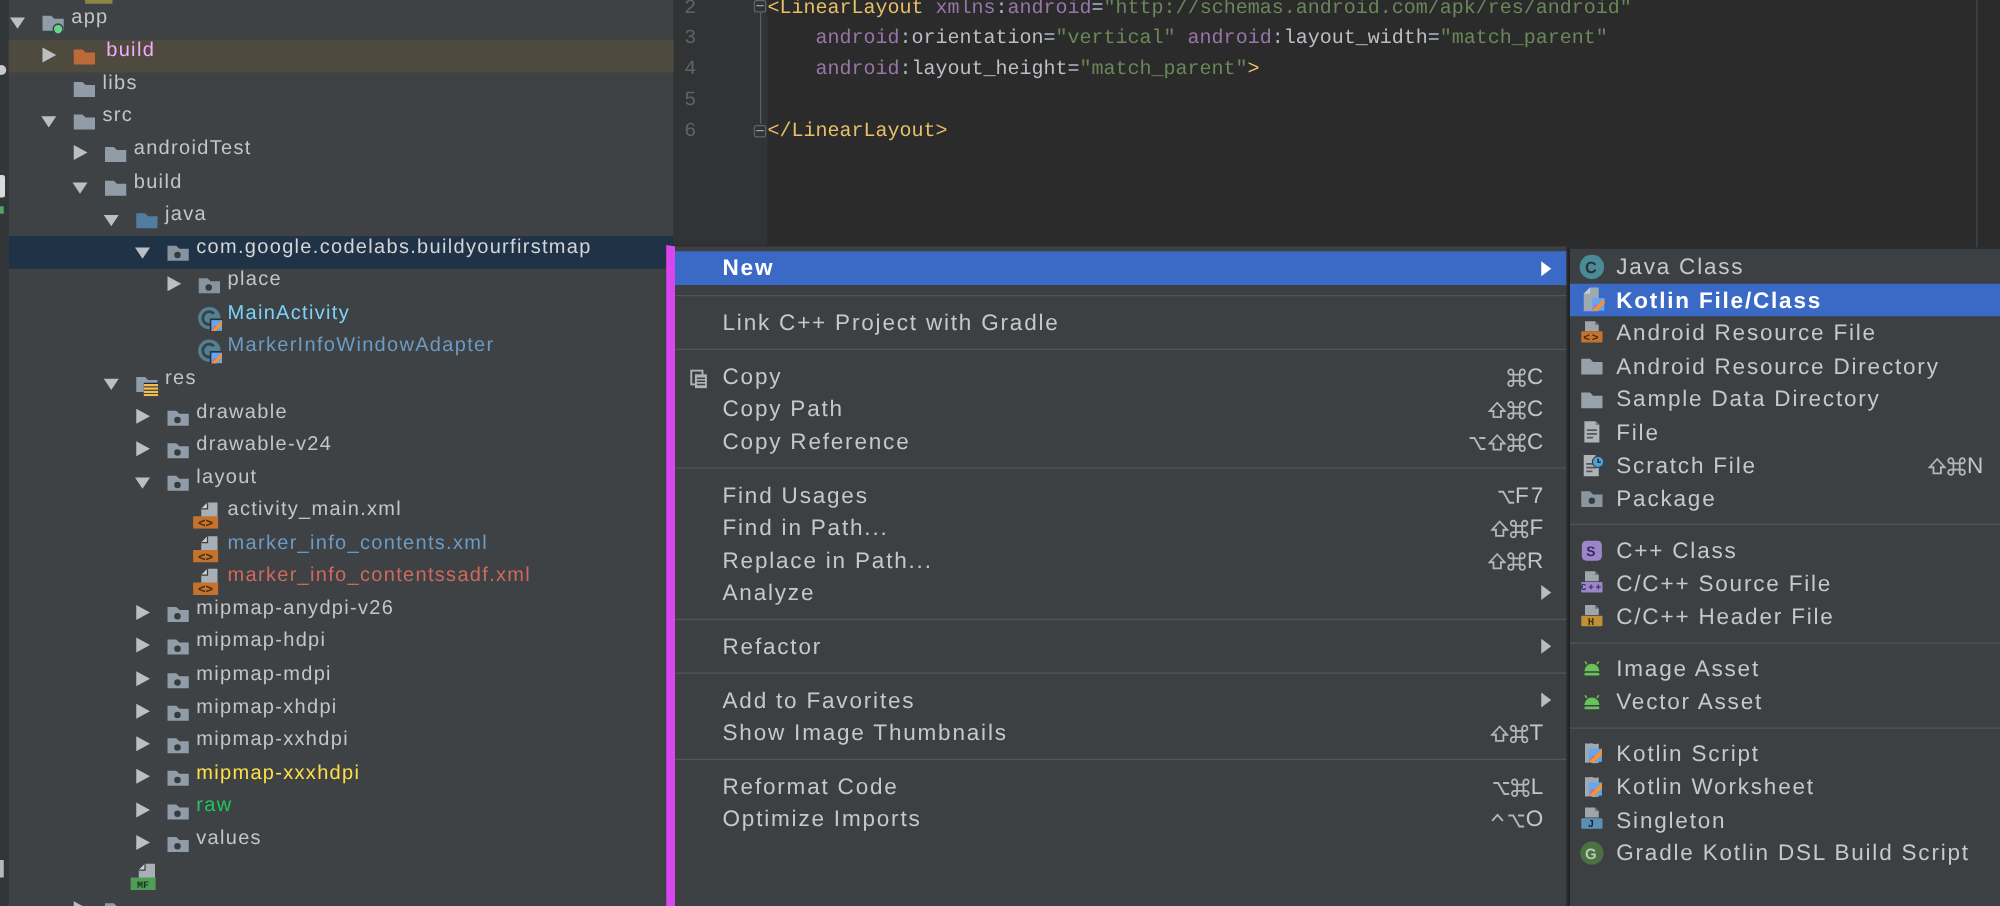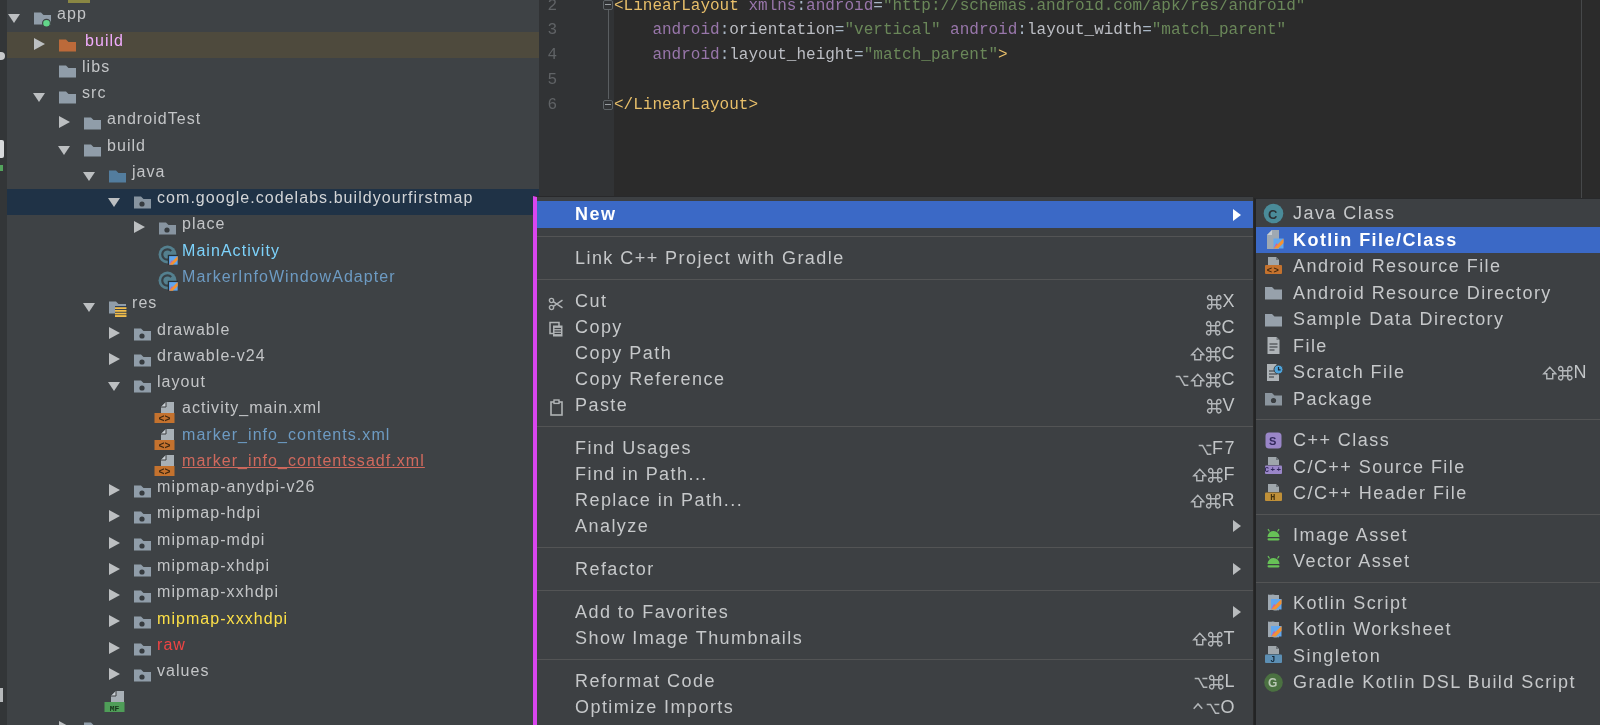--- a/index.html
+++ b/index.html
@@ -125,21 +125,21 @@
       <text x="10.5" y="21.5" font-family="Liberation Mono, monospace" font-size="10" font-weight="bold" fill="#402810" text-anchor="middle">&lt;&gt;</text>
     </svg></div>
 <div style="position:absolute;left:182px;top:425.6px;height:26.3px;line-height:26.3px;font:16px 'Liberation Sans', sans-serif;letter-spacing:1.05px;color:#6d9bc3;white-space:pre;">marker_info_contents.xml</div>
 <div style="position:absolute;left:154px;top:453px;"><svg width="21" height="23" viewBox="0 0 21 23" style="">
       <path d="M7 7 L12 2 L20 2 L20 14 L7 14 Z" fill="#a8b0b6"></path>
       <path d="M7 7 L12 2 L12 7 Z" fill="#c9cfd4"></path>
       <path d="M12 2 L12 7 L7 7" fill="none" stroke="#3a3d3f" stroke-width="1"></path>
       <rect x="0.5" y="13" width="20" height="10" fill="#c4722e"></rect>
       <text x="10.5" y="21.5" font-family="Liberation Mono, monospace" font-size="10" font-weight="bold" fill="#402810" text-anchor="middle">&lt;&gt;</text>
     </svg></div>
-<div style="position:absolute;left:182px;top:451.9px;height:26.3px;line-height:26.3px;font:16px 'Liberation Sans', sans-serif;letter-spacing:1.05px;color:#d0695d;white-space:pre;text-decoration:underline;">marker_info_contentssadf.xml</div>
+<div style="position:absolute;left:182px;top:451.9px;height:26.3px;line-height:26.3px;font:16px 'Liberation Sans', sans-serif;letter-spacing:1.05px;color:#d0695d;white-space:pre;">marker_info_contentssadf.xml</div>
 <div style="position:absolute;left:108.6px;top:484.125px;width:0;height:0;border-top:6.5px solid transparent;border-bottom:6.5px solid transparent;border-left:11px solid #bcbfc1;"></div>
 <div style="position:absolute;left:133px;top:483px;"><svg width="19" height="16" viewBox="0 0 19 16" style="">
       <path d="M1 2.5 L8 2.5 L10.5 5 L18 5 L18 14.5 L1 14.5 Z" fill="#909da9"></path>
       <circle cx="9" cy="10" r="2.6" fill="#363b3f"></circle>
     </svg></div>
 <div style="position:absolute;left:157px;top:478.1px;height:26.3px;line-height:26.3px;font:16px 'Liberation Sans', sans-serif;letter-spacing:1.05px;color:#c3c5c7;white-space:pre;">mipmap-anydpi-v26</div>
 <div style="position:absolute;left:108.6px;top:510.395px;width:0;height:0;border-top:6.5px solid transparent;border-bottom:6.5px solid transparent;border-left:11px solid #bcbfc1;"></div>
 <div style="position:absolute;left:133px;top:509px;"><svg width="19" height="16" viewBox="0 0 19 16" style="">
       <path d="M1 2.5 L8 2.5 L10.5 5 L18 5 L18 14.5 L1 14.5 Z" fill="#909da9"></path>
       <circle cx="9" cy="10" r="2.6" fill="#363b3f"></circle>
@@ -167,21 +167,21 @@
 <div style="position:absolute;left:133px;top:614px;"><svg width="19" height="16" viewBox="0 0 19 16" style="">
       <path d="M1 2.5 L8 2.5 L10.5 5 L18 5 L18 14.5 L1 14.5 Z" fill="#909da9"></path>
       <circle cx="9" cy="10" r="2.6" fill="#363b3f"></circle>
     </svg></div>
 <div style="position:absolute;left:157px;top:609.5px;height:26.3px;line-height:26.3px;font:16px 'Liberation Sans', sans-serif;letter-spacing:1.05px;color:#fde047;white-space:pre;">mipmap-xxxhdpi</div>
 <div style="position:absolute;left:108.6px;top:641.745px;width:0;height:0;border-top:6.5px solid transparent;border-bottom:6.5px solid transparent;border-left:11px solid #bcbfc1;"></div>
 <div style="position:absolute;left:133px;top:641px;"><svg width="19" height="16" viewBox="0 0 19 16" style="">
       <path d="M1 2.5 L8 2.5 L10.5 5 L18 5 L18 14.5 L1 14.5 Z" fill="#909da9"></path>
       <circle cx="9" cy="10" r="2.6" fill="#363b3f"></circle>
     </svg></div>
-<div style="position:absolute;left:157px;top:635.7px;height:26.3px;line-height:26.3px;font:16px 'Liberation Sans', sans-serif;letter-spacing:1.05px;color:#ef4444;white-space:pre;">raw</div>
+<div style="position:absolute;left:157px;top:635.7px;height:26.3px;line-height:26.3px;font:16px 'Liberation Sans', sans-serif;letter-spacing:1.05px;color:#22c55e;white-space:pre;">raw</div>
 <div style="position:absolute;left:108.6px;top:668.015px;width:0;height:0;border-top:6.5px solid transparent;border-bottom:6.5px solid transparent;border-left:11px solid #bcbfc1;"></div>
 <div style="position:absolute;left:133px;top:667px;"><svg width="19" height="16" viewBox="0 0 19 16" style="">
       <path d="M1 2.5 L8 2.5 L10.5 5 L18 5 L18 14.5 L1 14.5 Z" fill="#909da9"></path>
       <circle cx="9" cy="10" r="2.6" fill="#363b3f"></circle>
     </svg></div>
 <div style="position:absolute;left:157px;top:662.0px;height:26.3px;line-height:26.3px;font:16px 'Liberation Sans', sans-serif;letter-spacing:1.05px;color:#c3c5c7;white-space:pre;">values</div>
 <div style="position:absolute;left:104px;top:689px;"><svg width="21" height="23" viewBox="0 0 21 23" style="">
       <path d="M7 7 L12 2 L20 2 L20 14 L7 14 Z" fill="#a8b0b6"></path>
       <path d="M7 7 L12 2 L12 7 Z" fill="#c9cfd4"></path>
       <path d="M12 2 L12 7 L7 7" fill="none" stroke="#3a3d3f" stroke-width="1"></path>
@@ -202,32 +202,25 @@
 <div style="position:absolute;left:524px;top:92.5px;width:33px;text-align:right;font:16px 'Liberation Mono', monospace;color:#606366;line-height:24px;">6</div>
 <div style="position:absolute;left:603px;top:0px;width:10px;height:10px;border:1px solid #5f6467;border-radius:2px;background:#313335;box-sizing:border-box;"></div>
 <div style="position:absolute;left:605px;top:4px;width:6px;height:1px;background:#9a9fa3;"></div>
 <div style="position:absolute;left:603px;top:100px;width:10px;height:10px;border:1px solid #5f6467;border-radius:2px;background:#313335;box-sizing:border-box;"></div>
 <div style="position:absolute;left:605px;top:104px;width:6px;height:1px;background:#9a9fa3;"></div>
 <div style="position:absolute;left:608px;top:10px;width:1px;height:89px;background:#5a5e61;"></div>
 <div style="position:absolute;left:614px;top:-6.5px;font:16px 'Liberation Mono', monospace;line-height:24px;white-space:pre;"><span style="color:#e8bf6a">&lt;LinearLayout</span> <span style="color:#9876aa">xmlns</span><span style="color:#a9b7c6">:</span><span style="color:#9876aa">android</span><span style="color:#a9b7c6">=</span><span style="color:#6a8759">"http://schemas.android.com/apk/res/android"</span></div>
 <div style="position:absolute;left:614px;top:18.2px;font:16px 'Liberation Mono', monospace;line-height:24px;white-space:pre;">    <span style="color:#9876aa">android</span><span style="color:#a9b7c6">:</span><span style="color:#bcbec4">orientation</span><span style="color:#a9b7c6">=</span><span style="color:#6a8759">"vertical"</span> <span style="color:#9876aa">android</span><span style="color:#a9b7c6">:</span><span style="color:#bcbec4">layout_width</span><span style="color:#a9b7c6">=</span><span style="color:#6a8759">"match_parent"</span></div>
 <div style="position:absolute;left:614px;top:43.0px;font:16px 'Liberation Mono', monospace;line-height:24px;white-space:pre;">    <span style="color:#9876aa">android</span><span style="color:#a9b7c6">:</span><span style="color:#bcbec4">layout_height</span><span style="color:#a9b7c6">=</span><span style="color:#6a8759">"match_parent"</span><span style="color:#e8bf6a">&gt;</span></div>
 <div style="position:absolute;left:614px;top:92.5px;font:16px 'Liberation Mono', monospace;line-height:24px;white-space:pre;"><span style="color:#e8bf6a">&lt;/LinearLayout&gt;</span></div>
-<div id="menu1" style="position:absolute;left:533px;top:196px;width:720px;height:530px;background:#3d4043;border-top:1px solid #28292b;border-left:4px solid #d946ef;box-sizing:border-box;padding-top:4px;font:18px 'Liberation Sans', sans-serif;letter-spacing:1.45px;color:#c6c8ca;">
+<div id="menu1" style="position:absolute;left:533px;top:196px;width:720px;height:530px;background:#3d4043;border-top:1px solid #28292b;border-left:7px solid #d946ef;box-sizing:border-box;padding-top:4px;font:18px 'Liberation Sans', sans-serif;letter-spacing:1.45px;color:#c6c8ca;">
 <div style="position:relative;height:27px;line-height:27px;padding-left:38px;background:#3b69c6;color:#ffffff;font-weight:bold;">New<span style="position:absolute;right:12px;top:50%;margin-top:-6px;width:0;height:0;border-top:6px solid transparent;border-bottom:6px solid transparent;border-left:8px solid #ffffff;"></span></div>
 <div style="height:1px;background:#535455;margin:8px 0;"></div>
 <div style="position:relative;height:26px;line-height:26px;padding-left:38px;">Link C++ Project with Gradle</div>
 <div style="height:1px;background:#535455;margin:8px 0;"></div>
-<div style="position:relative;height:26px;line-height:26px;padding-left:38px;"><span style="position:absolute;left:11px;top:50%;margin-top:-8.5px;"><svg width="17" height="17" viewBox="0 0 17 17">
-          <circle cx="3.5" cy="5.5" r="2.1" fill="none" stroke="#b0b3b5" stroke-width="1.4"></circle>
-          <circle cx="3.5" cy="12.5" r="2.1" fill="none" stroke="#b0b3b5" stroke-width="1.4"></circle>
-          <path d="M5.3 6.6 L14.5 12.8 M5.3 11.4 L14.5 5.2" stroke="#b0b3b5" stroke-width="1.5"></path>
-        </svg></span>Cut<span style="position:absolute;right:17px;top:0;color:#c2c5c7;"><svg width="16.5" height="16.5" viewBox="0 0 15 15" style="vertical-align:-3px">
-          <path d="M5.2 5.2 H9.8 V9.8 H5.2 Z M5.2 5.2 H3.4 A1.9 1.9 0 1 1 5.2 3.4 Z M9.8 5.2 V3.4 A1.9 1.9 0 1 1 11.6 5.2 Z M9.8 9.8 H11.6 A1.9 1.9 0 1 1 9.8 11.6 Z M5.2 9.8 V11.6 A1.9 1.9 0 1 1 3.4 9.8 Z" fill="none" stroke="#b3b6b9" stroke-width="1.3"></path>
-        </svg><span>X</span></span></div>
 <div style="position:relative;height:26px;line-height:26px;padding-left:38px;"><span style="position:absolute;left:11px;top:50%;margin-top:-8.5px;"><svg width="17" height="17" viewBox="0 0 17 17">
           <rect x="2" y="1.5" width="9" height="11" fill="none" stroke="#b0b3b5" stroke-width="1.5"></rect>
           <rect x="5" y="4.5" width="9.5" height="11" fill="#b0b3b5"></rect>
           <g stroke="#3d4043" stroke-width="1.2">
             <line x1="6.5" y1="7.5" x2="13" y2="7.5"></line>
             <line x1="6.5" y1="10" x2="13" y2="10"></line>
             <line x1="6.5" y1="12.5" x2="13" y2="12.5"></line>
           </g>
         </svg></span>Copy<span style="position:absolute;right:17px;top:0;color:#c2c5c7;"><svg width="16.5" height="16.5" viewBox="0 0 15 15" style="vertical-align:-3px">
           <path d="M5.2 5.2 H9.8 V9.8 H5.2 Z M5.2 5.2 H3.4 A1.9 1.9 0 1 1 5.2 3.4 Z M9.8 5.2 V3.4 A1.9 1.9 0 1 1 11.6 5.2 Z M9.8 9.8 H11.6 A1.9 1.9 0 1 1 9.8 11.6 Z M5.2 9.8 V11.6 A1.9 1.9 0 1 1 3.4 9.8 Z" fill="none" stroke="#b3b6b9" stroke-width="1.3"></path>
@@ -237,26 +230,20 @@
         </svg><svg width="16.5" height="16.5" viewBox="0 0 15 15" style="vertical-align:-3px">
           <path d="M5.2 5.2 H9.8 V9.8 H5.2 Z M5.2 5.2 H3.4 A1.9 1.9 0 1 1 5.2 3.4 Z M9.8 5.2 V3.4 A1.9 1.9 0 1 1 11.6 5.2 Z M9.8 9.8 H11.6 A1.9 1.9 0 1 1 9.8 11.6 Z M5.2 9.8 V11.6 A1.9 1.9 0 1 1 3.4 9.8 Z" fill="none" stroke="#b3b6b9" stroke-width="1.3"></path>
         </svg><span>C</span></span></div>
 <div style="position:relative;height:26px;line-height:26px;padding-left:38px;">Copy Reference<span style="position:absolute;right:17px;top:0;color:#c2c5c7;"><svg width="15.5" height="16.5" viewBox="0 0 14 15" style="vertical-align:-3px">
           <path d="M1.5 4 H5 L9.5 12 H13 M8.5 4 H13" fill="none" stroke="#b3b6b9" stroke-width="1.4"></path>
         </svg><svg width="15.5" height="16.5" viewBox="0 0 14 15" style="vertical-align:-3px">
           <path d="M7 2 L12.5 8 H9.7 V12.5 H4.3 V8 H1.5 Z" fill="none" stroke="#b3b6b9" stroke-width="1.3"></path>
         </svg><svg width="16.5" height="16.5" viewBox="0 0 15 15" style="vertical-align:-3px">
           <path d="M5.2 5.2 H9.8 V9.8 H5.2 Z M5.2 5.2 H3.4 A1.9 1.9 0 1 1 5.2 3.4 Z M9.8 5.2 V3.4 A1.9 1.9 0 1 1 11.6 5.2 Z M9.8 9.8 H11.6 A1.9 1.9 0 1 1 9.8 11.6 Z M5.2 9.8 V11.6 A1.9 1.9 0 1 1 3.4 9.8 Z" fill="none" stroke="#b3b6b9" stroke-width="1.3"></path>
         </svg><span>C</span></span></div>
-<div style="position:relative;height:26px;line-height:26px;padding-left:38px;"><span style="position:absolute;left:11px;top:50%;margin-top:-8.5px;"><svg width="17" height="17" viewBox="0 0 17 17">
-          <rect x="3" y="3" width="11" height="13" fill="none" stroke="#b0b3b5" stroke-width="1.6"></rect>
-          <rect x="6" y="1" width="5" height="3.4" fill="#3d4043" stroke="#b0b3b5" stroke-width="1.4"></rect>
-        </svg></span>Paste<span style="position:absolute;right:17px;top:0;color:#c2c5c7;"><svg width="16.5" height="16.5" viewBox="0 0 15 15" style="vertical-align:-3px">
-          <path d="M5.2 5.2 H9.8 V9.8 H5.2 Z M5.2 5.2 H3.4 A1.9 1.9 0 1 1 5.2 3.4 Z M9.8 5.2 V3.4 A1.9 1.9 0 1 1 11.6 5.2 Z M9.8 9.8 H11.6 A1.9 1.9 0 1 1 9.8 11.6 Z M5.2 9.8 V11.6 A1.9 1.9 0 1 1 3.4 9.8 Z" fill="none" stroke="#b3b6b9" stroke-width="1.3"></path>
-        </svg><span>V</span></span></div>
 <div style="height:1px;background:#535455;margin:8px 0;"></div>
 <div style="position:relative;height:26px;line-height:26px;padding-left:38px;">Find Usages<span style="position:absolute;right:17px;top:0;color:#c2c5c7;"><svg width="15.5" height="16.5" viewBox="0 0 14 15" style="vertical-align:-3px">
           <path d="M1.5 4 H5 L9.5 12 H13 M8.5 4 H13" fill="none" stroke="#b3b6b9" stroke-width="1.4"></path>
         </svg><span>F</span><span>7</span></span></div>
 <div style="position:relative;height:26px;line-height:26px;padding-left:38px;">Find in Path...<span style="position:absolute;right:17px;top:0;color:#c2c5c7;"><svg width="15.5" height="16.5" viewBox="0 0 14 15" style="vertical-align:-3px">
           <path d="M7 2 L12.5 8 H9.7 V12.5 H4.3 V8 H1.5 Z" fill="none" stroke="#b3b6b9" stroke-width="1.3"></path>
         </svg><svg width="16.5" height="16.5" viewBox="0 0 15 15" style="vertical-align:-3px">
           <path d="M5.2 5.2 H9.8 V9.8 H5.2 Z M5.2 5.2 H3.4 A1.9 1.9 0 1 1 5.2 3.4 Z M9.8 5.2 V3.4 A1.9 1.9 0 1 1 11.6 5.2 Z M9.8 9.8 H11.6 A1.9 1.9 0 1 1 9.8 11.6 Z M5.2 9.8 V11.6 A1.9 1.9 0 1 1 3.4 9.8 Z" fill="none" stroke="#b3b6b9" stroke-width="1.3"></path>
         </svg><span>F</span></span></div>
 <div style="position:relative;height:26px;line-height:26px;padding-left:38px;">Replace in Path...<span style="position:absolute;right:17px;top:0;color:#c2c5c7;"><svg width="15.5" height="16.5" viewBox="0 0 14 15" style="vertical-align:-3px">

